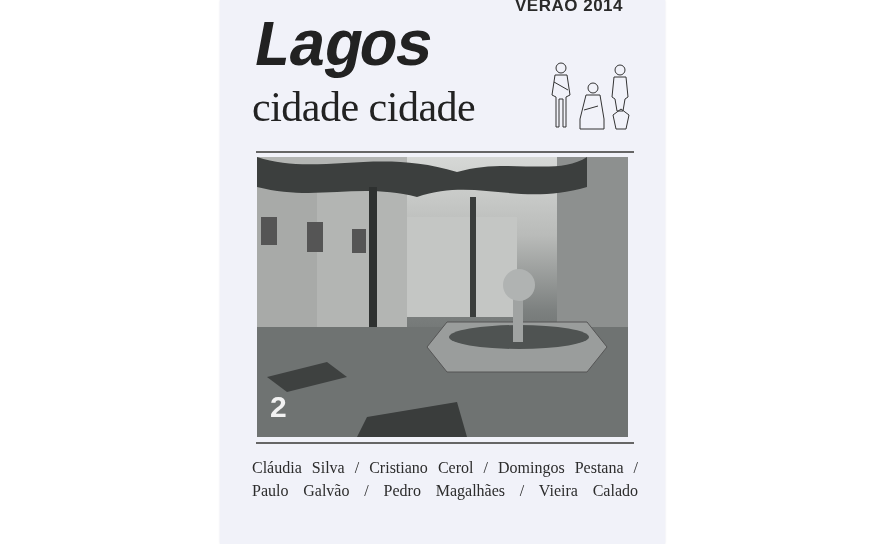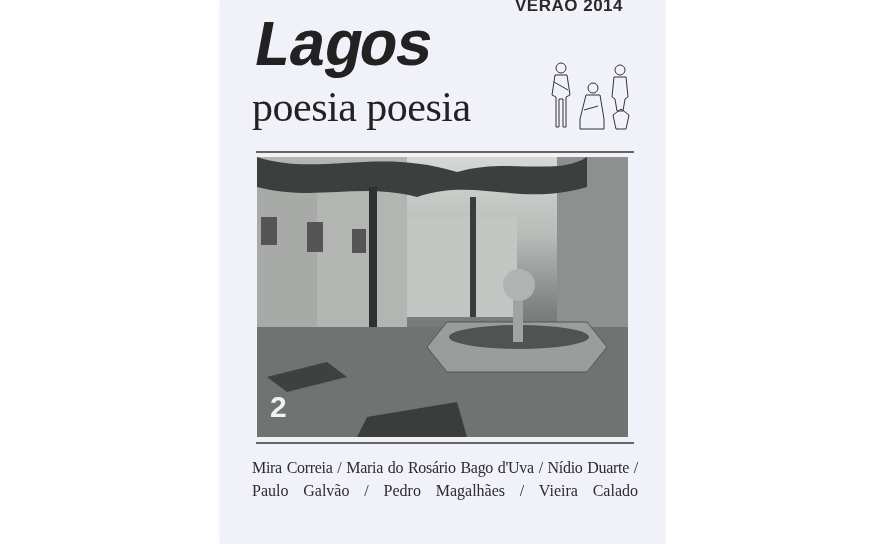--- a/index.html
+++ b/index.html
@@ -16,21 +16,21 @@
   .authors { position:absolute; left:252px; top:456px; width:386px; font:16px "Liberation Serif", serif; color:#2c2c2c; line-height:23px; }
   .authors div { white-space:nowrap; text-align:justify; text-align-last:justify; }
 </style>
 </head>
 <body>
 
 <div class="page"></div>
 
 <div class="season">VERÃO  2014</div>
 <div class="title">Lagos</div>
-<div class="subtitle">poesia poesia</div>
+<div class="subtitle">cidade cidade</div>
 
 <svg class="figures" viewBox="0 0 88 72" fill="none" stroke="#333" stroke-width="1">
   <circle cx="13" cy="8" r="5"></circle>
     <path d="M7 15 h12 l3 20 -4 2 v30 h-3 v-28 h-4 v28 h-3 v-30 l-4 -2z M6 22 l14 8"></path>
   <circle cx="45" cy="28" r="5"></circle>
     <path d="M38 35 h14 l4 24 v10 h-24 v-10z M36 50 l14 -4"></path>
   <circle cx="72" cy="10" r="5"></circle>
     <path d="M66 17 h12 l2 20 -3 2 -2 12 h-6 l-2 -12 -3 -2z"></path>
   <path d="M65 55 l8 -6 l8 6 l-3 14 h-10z"></path>
 </svg>
@@ -57,15 +57,15 @@
     <polygon points="10,220 70,205 90,220 30,235" fill="#3e4140"></polygon>
     <polygon points="110,260 200,245 210,280 100,280" fill="#3a3d3c"></polygon>
   </svg>
 </div>
 
 <div class="issue">2</div>
 
 <div class="rule" style="top:442px;"></div>
 
 <div class="authors">
-  <div style="letter-spacing:-0.3px;">Mira Correia / Maria do Rosário Bago d'Uva / Nídio Duarte /</div>
+  <div>Cláudia Silva / Cristiano Cerol / Domingos Pestana /</div>
   <div>Paulo Galvão / Pedro Magalhães / Vieira Calado</div>
 </div>
 
 </body></html>

